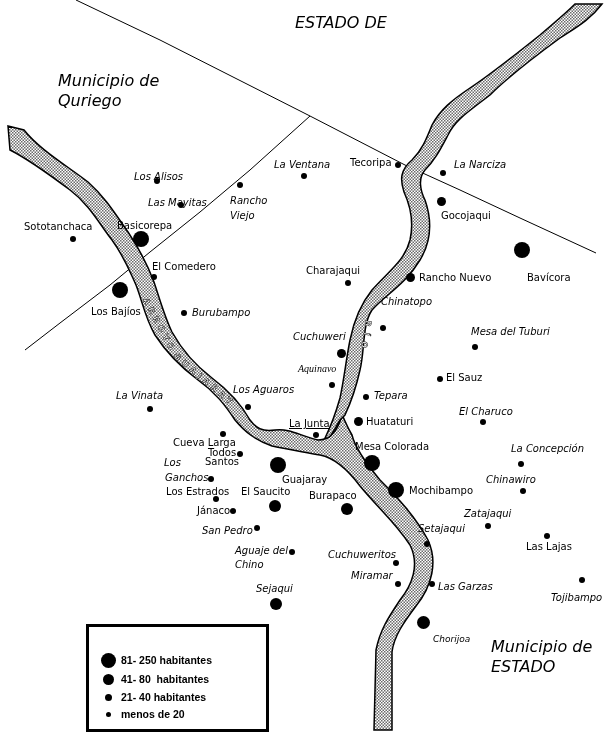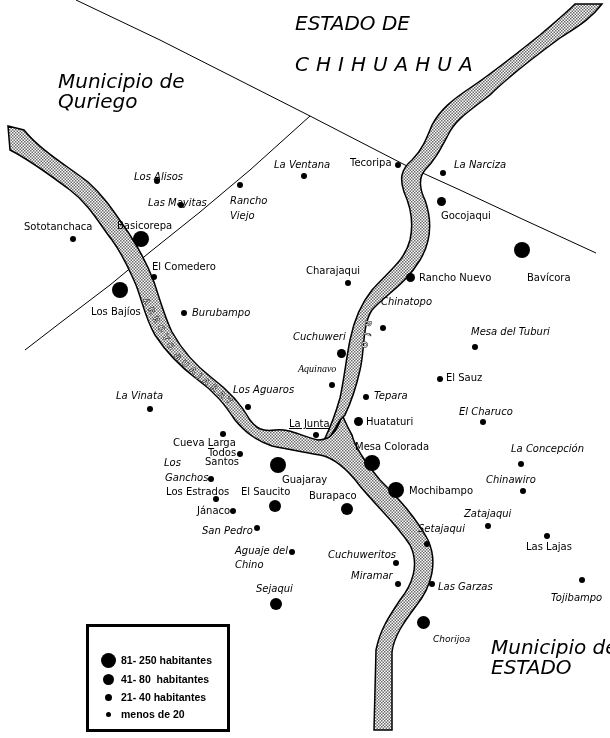--- a/index.html
+++ b/index.html
@@ -16,37 +16,37 @@
       position: absolute;
       font-size: 10px;
       line-height: 11px;
       white-space: nowrap;
       color: #000;
     }
     .lbl.it { font-style: italic; }
     .region {
       position: absolute;
       font-family: "DejaVu Sans", sans-serif;
-      font-size: 20px;
+      font-size: 16px;
       font-weight: 200;
       font-style: italic;
       line-height: 18px;
       color: #000;
       white-space: nowrap;
     }
     .region.spaced { letter-spacing: 7px; }
     .dot {
       position: absolute;
       border-radius: 50%;
       background: #000;
     }
     .legend {
       position: absolute;
       left: 86px; top: 624px;
-      width: 144px; height: 108px;
+      width: 183px; height: 108px;
       border: 3px solid #000;
       box-sizing: border-box;
       background: #fff;
     }
     .legend-row {
       position: absolute;
       left: 10px;
       height: 16px;
       display: flex; align-items: center;
     }
@@ -114,21 +114,20 @@
          C414,222 410,205 404,192 C400,180 400,170 412,160
          C422,150 426,140 432,125 C440,110 452,100 470,88
          C490,75 515,55 540,35 C555,22 565,14 575,4 Z" fill="url(#hatch)" stroke="#000" stroke-width="1.5"></path>
 
     <text x="0" y="0" font-family="DejaVu Sans, sans-serif" font-size="8" font-weight="bold" fill="#fff" stroke="#000" stroke-width="0.5" letter-spacing="4" transform="translate(143,300) rotate(62)">ARROYO</text>
     <text x="0" y="0" font-family="DejaVu Sans, sans-serif" font-size="8" font-weight="bold" fill="#fff" stroke="#000" stroke-width="0.5" letter-spacing="4" transform="translate(173,357) rotate(40)">GUAJARAY</text>
     <text x="0" y="0" font-family="DejaVu Sans, sans-serif" font-size="8" font-weight="bold" fill="#fff" stroke="#000" stroke-width="0.5" letter-spacing="6" transform="translate(366,320) rotate(100)">RÍO</text>
   </svg>
 
   <div class="region" style="left:295px; top:14px;">ESTADO DE</div>
-  <div class="region spaced" style="left:295px; top:55px;">CHIHUAHUA</div>
   <div class="region" style="left:58px; top:72px;">Municipio de</div>
   <div class="region" style="left:58px; top:92px;">Quriego</div>
   <div class="region" style="left:491px; top:638px;">Municipio de</div>
   <div class="region" style="left:491px; top:658px;">ESTADO</div>
 
   <div class="dot" style="left:154px;top:178px;width:6px;height:6px;"></div>
   <div class="dot" style="left:178px;top:202px;width:6px;height:6px;"></div>
   <div class="dot" style="left:237px;top:182px;width:6px;height:6px;"></div>
   <div class="dot" style="left:301px;top:173px;width:6px;height:6px;"></div>
   <div class="dot" style="left:395px;top:162px;width:6px;height:6px;"></div>

